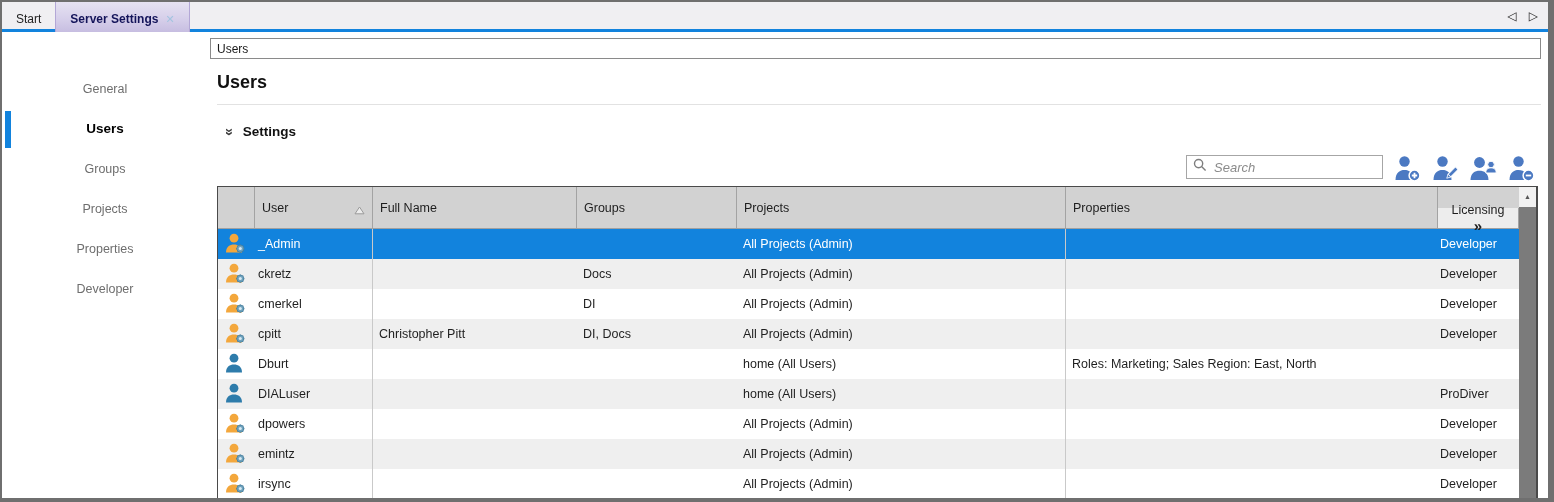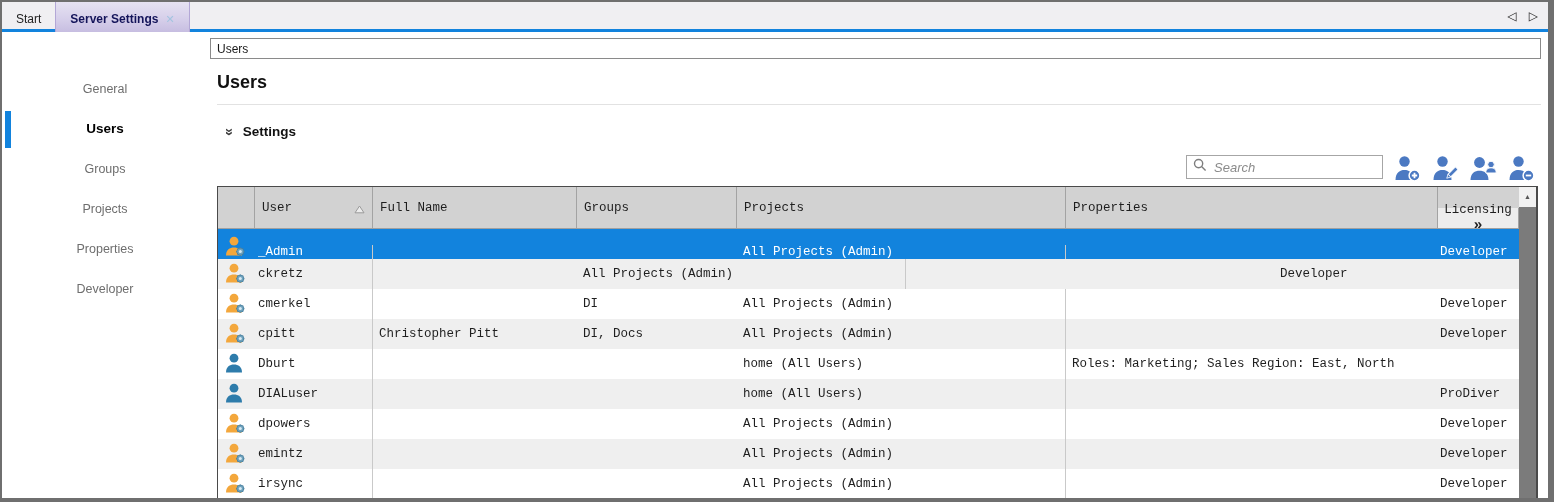--- a/index.html
+++ b/index.html
@@ -33,31 +33,31 @@
   .searchbox{position:absolute;left:1184px;top:153px;width:197px;height:24px;box-sizing:border-box;
     border:1px solid #a6a6a6;background:#fff;display:flex;align-items:center;padding:0 6px;gap:5px;}
   .searchbox input{border:none;outline:none;flex:1;font-size:13px;color:#333;min-width:0;
     font-family:"Liberation Sans","DejaVu Sans",sans-serif;}
   .searchbox input::placeholder{font-style:italic;color:#8b8b8b;}
   .toolbar{position:absolute;left:1390px;top:151px;display:flex;gap:8px;}
   .tbtn{width:30px;height:30px;display:flex;align-items:center;justify-content:center;cursor:pointer;}
   
   .table{position:absolute;left:215px;top:184px;width:1321px;height:312px;box-sizing:border-box;
     border:1px solid #4a4a4a;border-right-width:2px;border-bottom:none;background:#fff;overflow:hidden;display:flex;}
-  .tmain{width:1301px;font-family:Liberation Mono, monospace;}
+  .tmain{width:1301px;}
   .thead{display:flex;height:42px;background:#d2d2d2;border-bottom:1px solid #a0a0a0;box-sizing:border-box;}
   .hcell{position:relative;box-sizing:border-box;border-right:1px solid #a3a3a3;display:flex;align-items:center;
     padding-left:7px;font-size:12.5px;color:#1e1e1e;}
   .hcell.col-licensing{background:#ededed;flex-direction:column;justify-content:center;padding:8px;align-items:center;gap:1px;margin-top:21px;}
   .lic-label{font-size:12.5px;color:#1e1e1e;}
   .lic-exp{font-size:15px;font-weight:bold;color:#222;line-height:1;cursor:pointer;}
   .sort-ic{position:absolute;right:7px;top:50%;margin-top:-4px;}
   .trow{display:flex;height:30px;background:#fff;}
   .trow.alt{background:#efefef;}
-  .trow.selected{background:#1283dd;align-items:flex-end;}
+  .trow.selected{background:#1283dd;}
   .trow.selected .bcell{color:#fff;}
   .bcell{box-sizing:border-box;display:flex;align-items:center;font-size:12.5px;color:#1f1f1f;
     padding-left:6px;white-space:nowrap;overflow:hidden;}
   .bcell.col-icon{justify-content:center;padding-left:0;}
   .bcell.col-user{padding-left:3px;border-right:1px solid #c9c9c9;}
   .bcell.col-projects{border-right:1px solid #c9c9c9;}
   .bcell.col-licensing{padding-left:2px;}
   
   .vscroll{width:17px;background:#f1f1f1;display:flex;flex-direction:column;}
   .scroll-btn{height:18px;display:flex;align-items:center;justify-content:center;font-size:7px;color:#555;
@@ -204,20 +204,21 @@
                 <g transform="translate(16.3,16.6)">
                   <rect x="-3.3" y="-3.3" width="6.6" height="6.6" rx="1.2" fill="#477f9e"></rect>
                   <rect x="-3.3" y="-3.3" width="6.6" height="6.6" rx="1.2" fill="#477f9e" transform="rotate(45)"></rect>
                   <circle r="3.1" fill="#6ea2bd"></circle>
                   <circle r="1.5" fill="#d6e8f1"></circle>
                 </g>
               </svg>
             </div>
             <div class="bcell col-user" style="width:118px">ckretz</div>
             <div class="bcell col-full_name" style="width:204px"></div>
+            <div class="bcell col-groups" style="width:160px">Docs</div>
             <div class="bcell col-projects" style="width:329px">All Projects (Admin)</div>
             <div class="bcell col-properties" style="width:372px"></div>
             <div class="bcell col-licensing" style="width:81px">Developer</div>
           </div>
           <div class="trow">
             <div class="bcell col-icon" style="width:37px">
               <svg width="25" height="24" viewBox="0 0 25 24">
                 <circle cx="10" cy="6.2" r="4.4" fill="#f3a73c"></circle>
                 <path d="M2 20.5 C2 14.5 5.8 12.4 10 12.4 C14.2 12.4 18 14.5 18 20.5 Z" fill="#f3a73c"></path>
                 <g transform="translate(16.3,16.6)">

